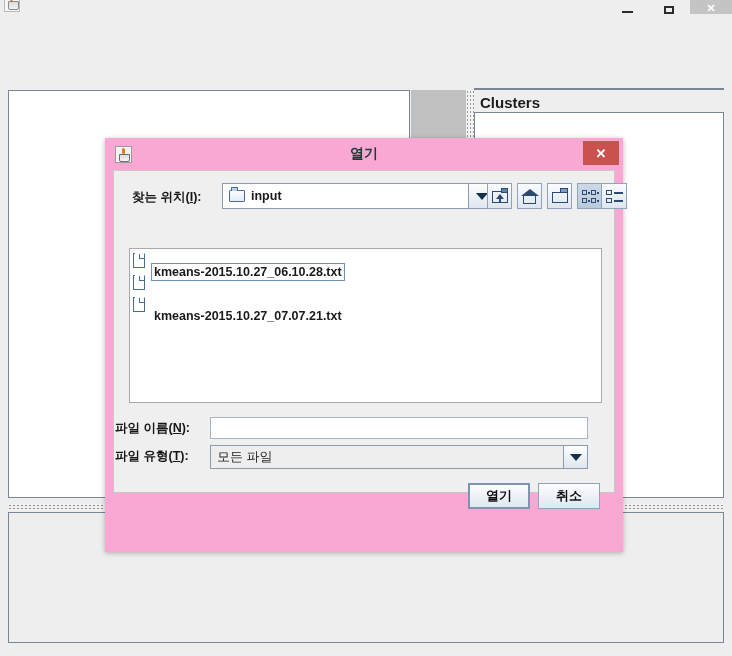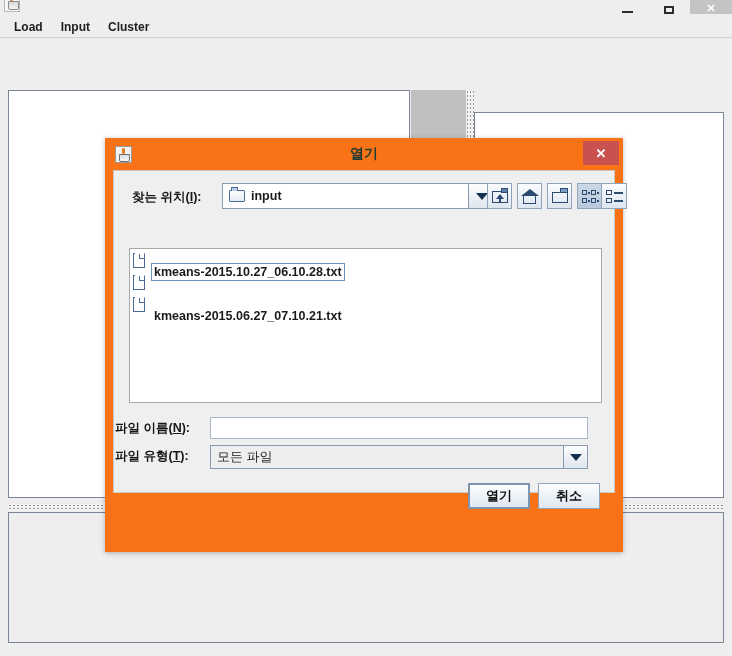--- a/index.html
+++ b/index.html
@@ -184,21 +184,21 @@
     background: #eeeeee;
     border: 1px solid #7a8696;
     box-sizing: border-box;
   }
 
   
   .dialog {
     position: absolute;
     left: 105px; top: 138px;
     width: 518px; height: 414px;
-    background: #f97316;
+    background: #f9a8d4;
     box-shadow: 0 1px 5px rgba(0,0,0,.28);
   }
   .dlg-titlebar {
     position: absolute; left: 0; top: 0;
     width: 518px; height: 32px;
   }
   .dlg-icon {
     position: absolute; left: 10px; top: 8px;
     width: 17px; height: 17px;
     background: #f3f3f3;
@@ -516,33 +516,31 @@
         </div>
       <div class="win-btn max">
           <span class="glyph"></span>
         </div>
       <div class="win-btn close">
           <span class="glyph">✕</span>
         </div>
     </div>
   </div>
 
-  <div class="menubar">
-    <div class="menu-item">Load</div>
-    <div class="menu-item">Input</div>
-    <div class="menu-item">Cluster</div>
-  </div>
 
 
   <div class="main-area">
     <div class="canvas-left"></div>
     <div class="canvas-gray"></div>
     <div class="split-divider"></div>
 
     <div class="right-panel">
+      <div class="right-panel-header">
+        <div class="right-panel-title">Clusters</div>
+      </div>
       <div class="right-panel-body"></div>
     </div>
   </div>
 
   <div class="bottom-grip"></div>
   <div class="bottom-panel"></div>
 
   <div class="dialog">
 
     <div class="dlg-titlebar">
@@ -607,21 +605,21 @@
       <div class="filelist">
         <div class="file-row focused">
           <span class="file-ico"></span>
           <span class="file-name-box">kmeans-2015.10.27_06.10.28.txt</span>
         </div>
         <div class="file-row">
           <span class="file-ico"></span>
         </div>
         <div class="file-row">
           <span class="file-ico"></span>
-          <span class="file-name-box">kmeans-2015.06.27_07.10.21.txt</span>
+          <span class="file-name-box">kmeans-2015.10.27_07.07.21.txt</span>
         </div>
       </div>
 
       <div class="field-row name">
         <div class="field-label"><span>파일 이름(</span><u>N</u><span>):</span></div>
         <input class="text-input" type="text" value="" style="">
       </div>
 
       <div class="field-row type">
         <div class="field-label"><span>파일 유형(</span><u>T</u><span>):</span></div>

